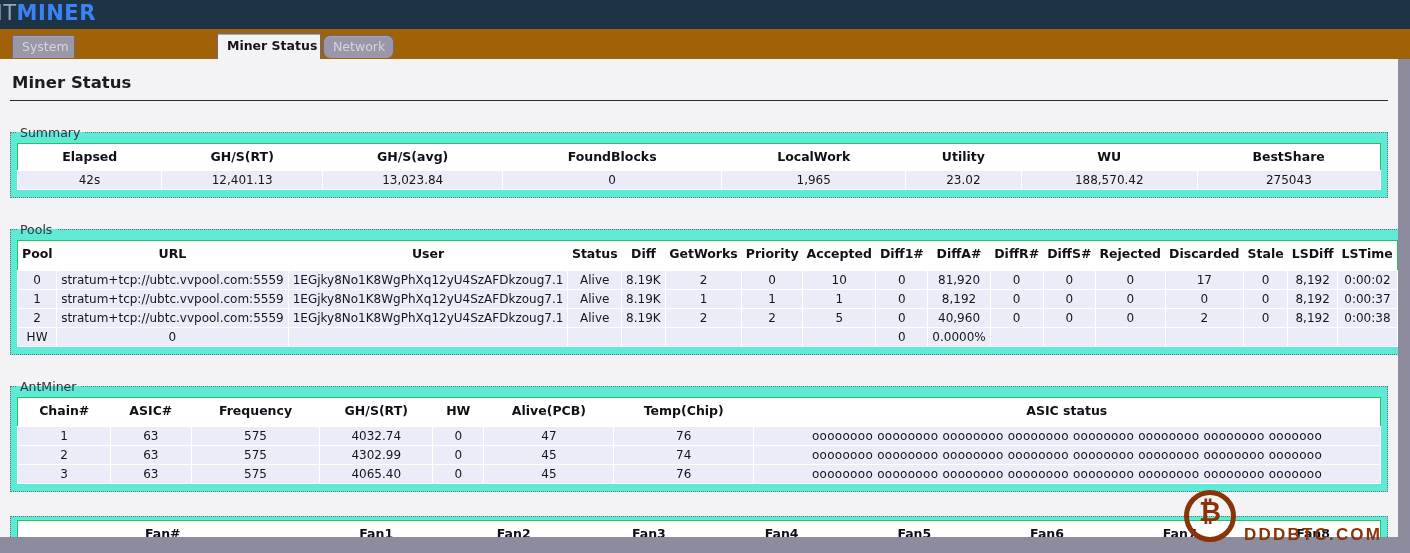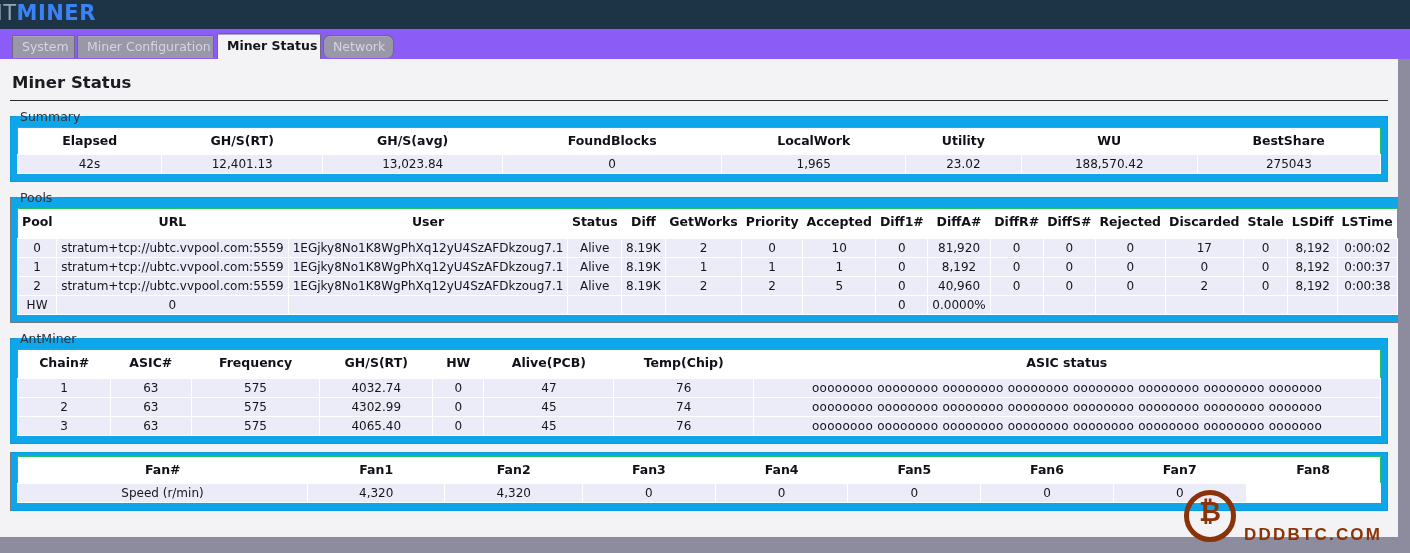--- a/index.html
+++ b/index.html
@@ -32,21 +32,21 @@
     line-height: 27px;
     white-space: nowrap;
   }
   .logo-dim { color: #98a6b2; font-weight: normal; }
   .logo-bright { color: #3b82f6; font-weight: bold; }
 
   
   .tabstrip {
     position: absolute; left: 0; top: 29px;
     width: 1410px; height: 47px;
-    background: #8b5cf6;
+    background: #a16207;
     border-bottom: 1px solid #6e6c80;
     padding-left: 23px;
   }
   .tab {
     position: absolute; top: 6px;
     height: 23px;
     padding: 0 9px;
     background: #9a98a8;
     border: 1px solid #6c6a7c;
     border-bottom: none;
@@ -79,24 +79,24 @@
     margin: 0;
     padding: 14px 0 8px 2px;
     font-size: 16.5px;
     color: #1b1b21;
     font-weight: bold;
     border-bottom: 1px solid #2b2b33;
     width: 1378px;
   }
 
   fieldset.group {
-    margin: 8px 0 0 0;
+    margin: 24px 0 0 0;
     padding: 3px 6px 7px 6px;
     border: 1px dotted #6f6f78;
-    background: #0ea5e9;
+    background: #5eead4;
   }
   fieldset.group > legend {
     padding: 0 5px 0 3px;
     font-size: 12.5px;
     color: #32323c;
     font-weight: normal;
   }
 
   table.grid {
     width: 100%;
@@ -196,21 +196,20 @@
 <body>
 
 <div id="page">
 
   <div class="banner">
     <div class="banner-logo"><span class="logo-dim">NT</span><span class="logo-bright">MINER</span></div>
   </div>
 
   <div class="tabstrip">
     <div class="tab" style="left:12px;width:63px;">System</div>
-    <div class="tab" style="left:77px;width:137px;">Miner Configuration</div>
     <div class="tab active" style="left:217px;width:104px;">Miner Status</div>
     <div class="tab" style="left:323px;width:71px;border-radius:7px;">Network</div>
   </div>
 
   <div class="content">
 
     <h1 class="page-title">Miner Status</h1>
 
     <fieldset class="group">
       <legend>Summary</legend>

